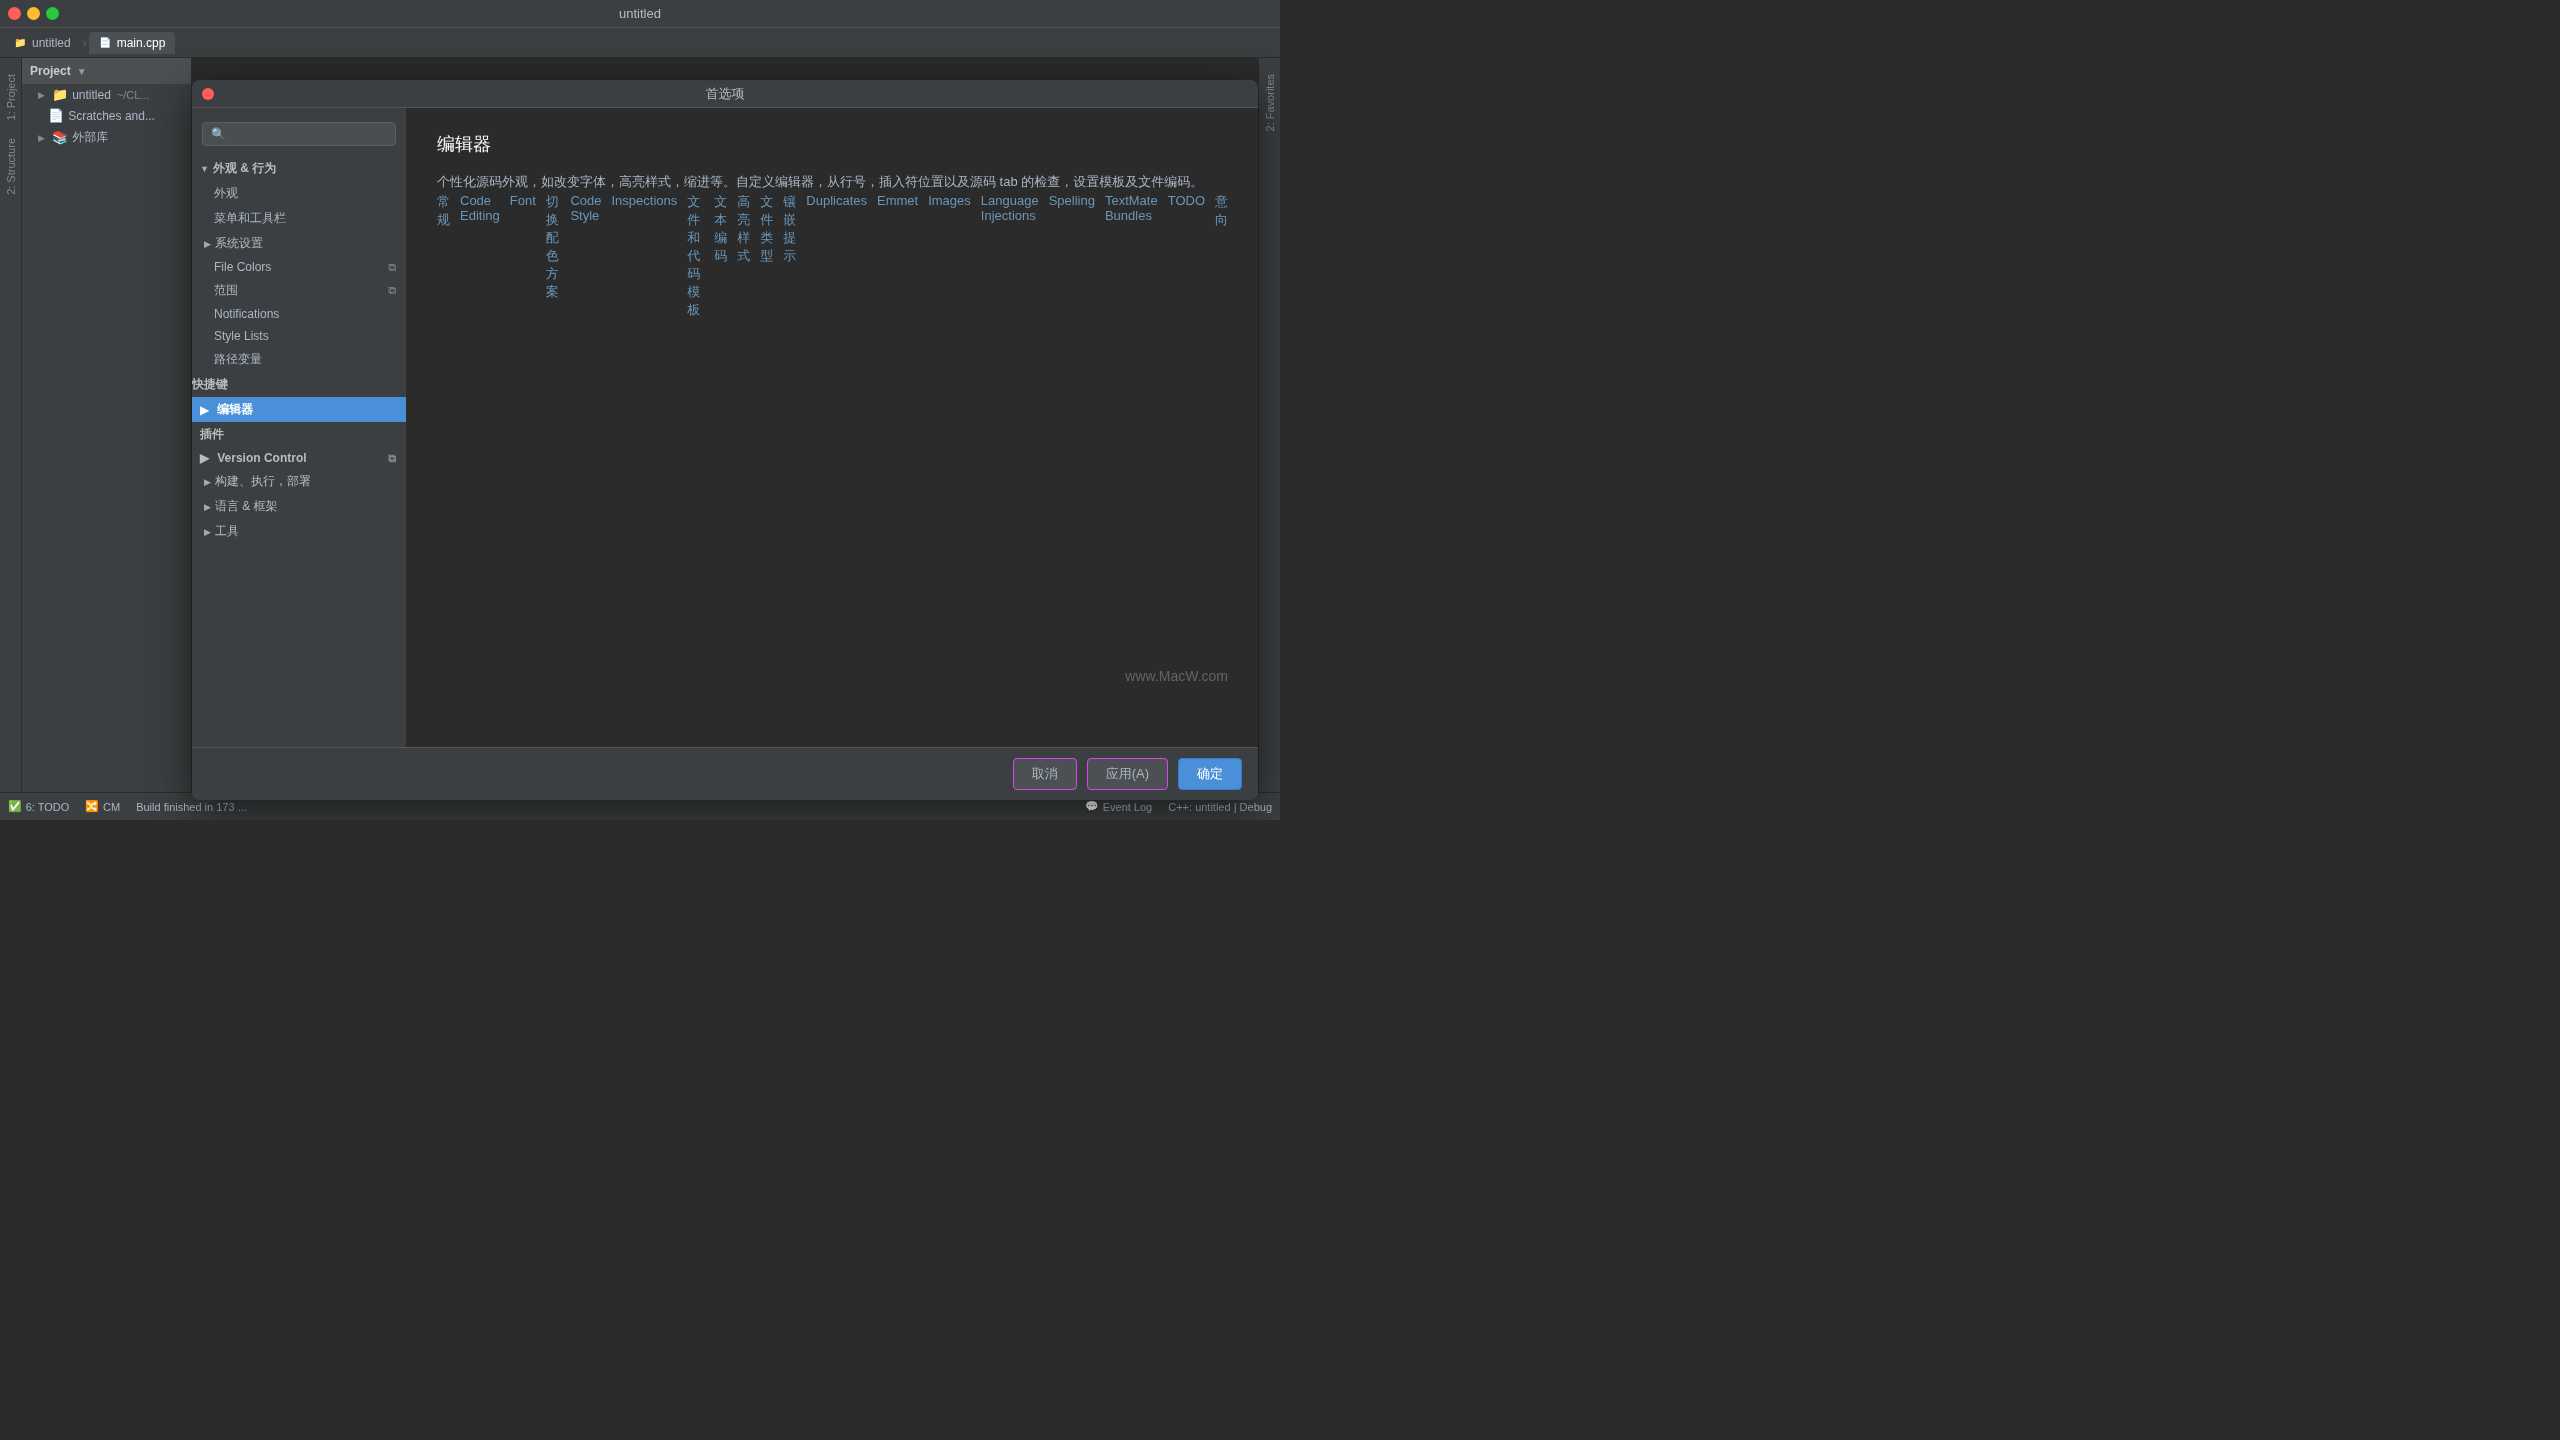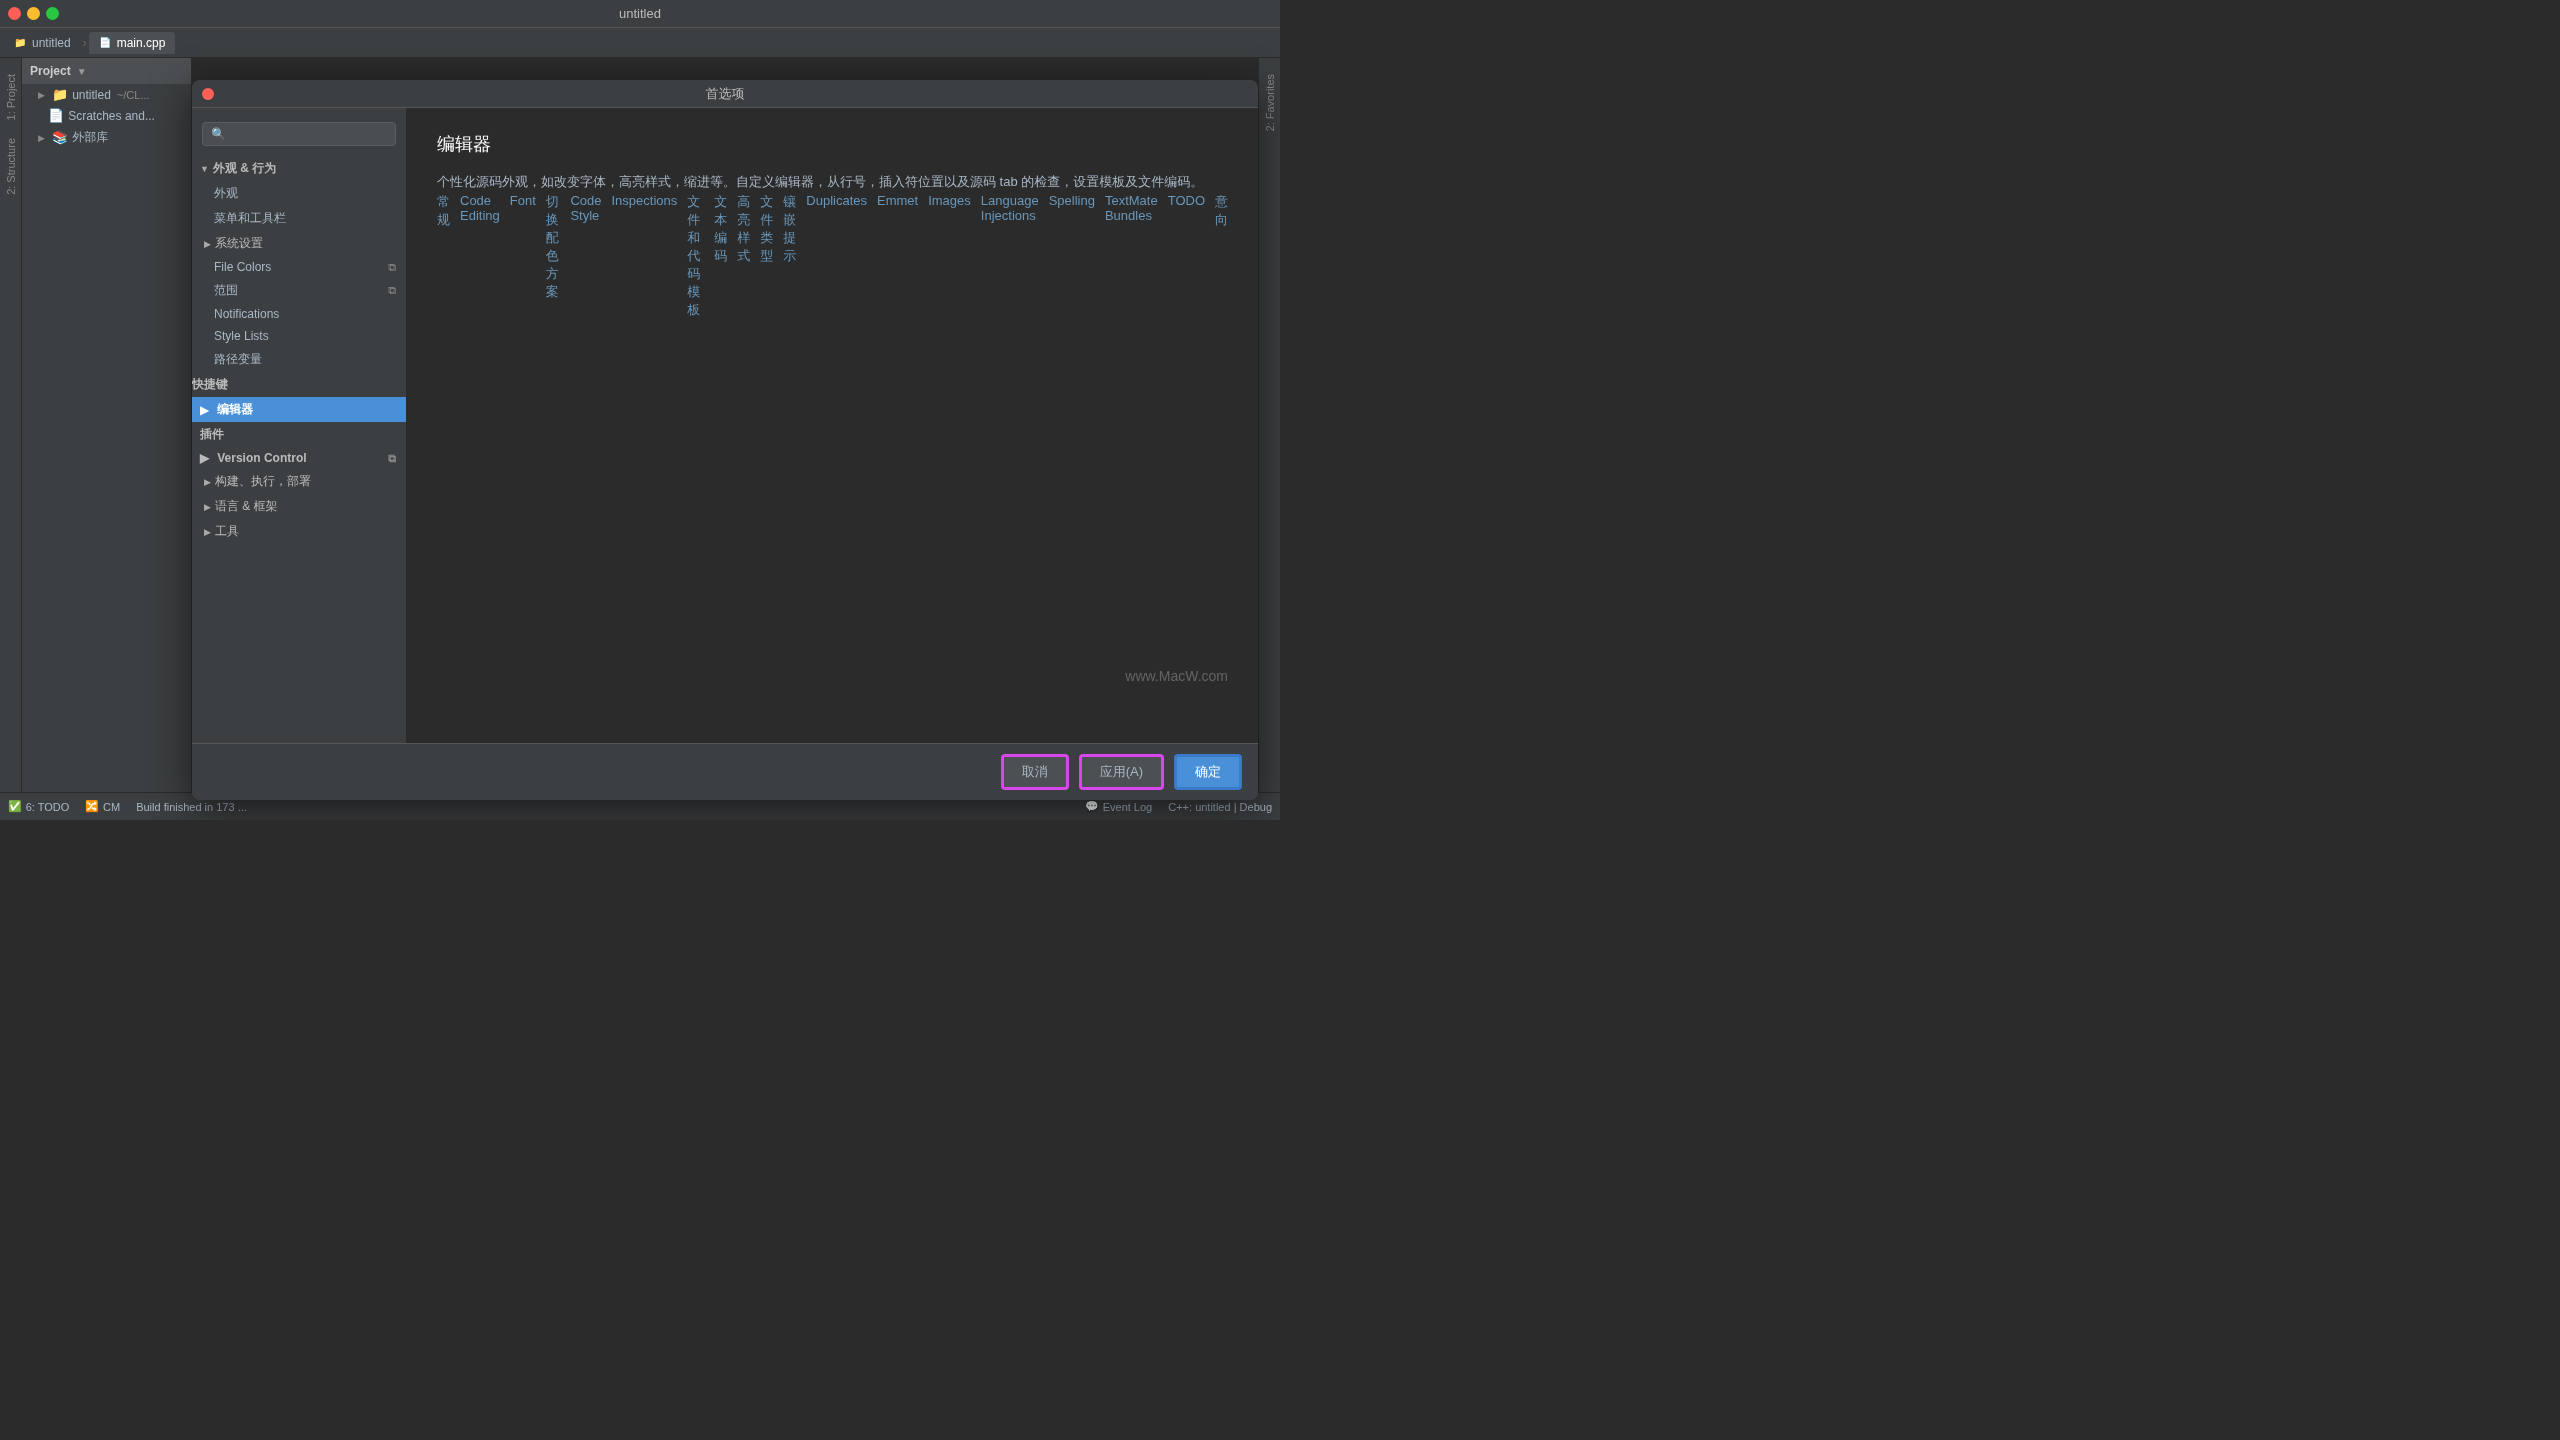--- a/index.html
+++ b/index.html
@@ -296,21 +296,21 @@
       justify-content: flex-end;
       gap: 10px;
       padding: 10px 16px;
       background: #3c3f41;
       border-top: 1px solid #555;
     }
     .btn {
       padding: 6px 18px;
       font-size: 13px;
       border-radius: 4px;
-      border: 3px solid #d946ef;
+      border: 1px solid #d946ef;
       cursor: pointer;
       background: #4c5052;
       color: #a9b7c6;
     }
     .btn-primary {
       background: #4a90d9;
       color: #ffffff;
       border-color: #3a7ac8;
     }
 

